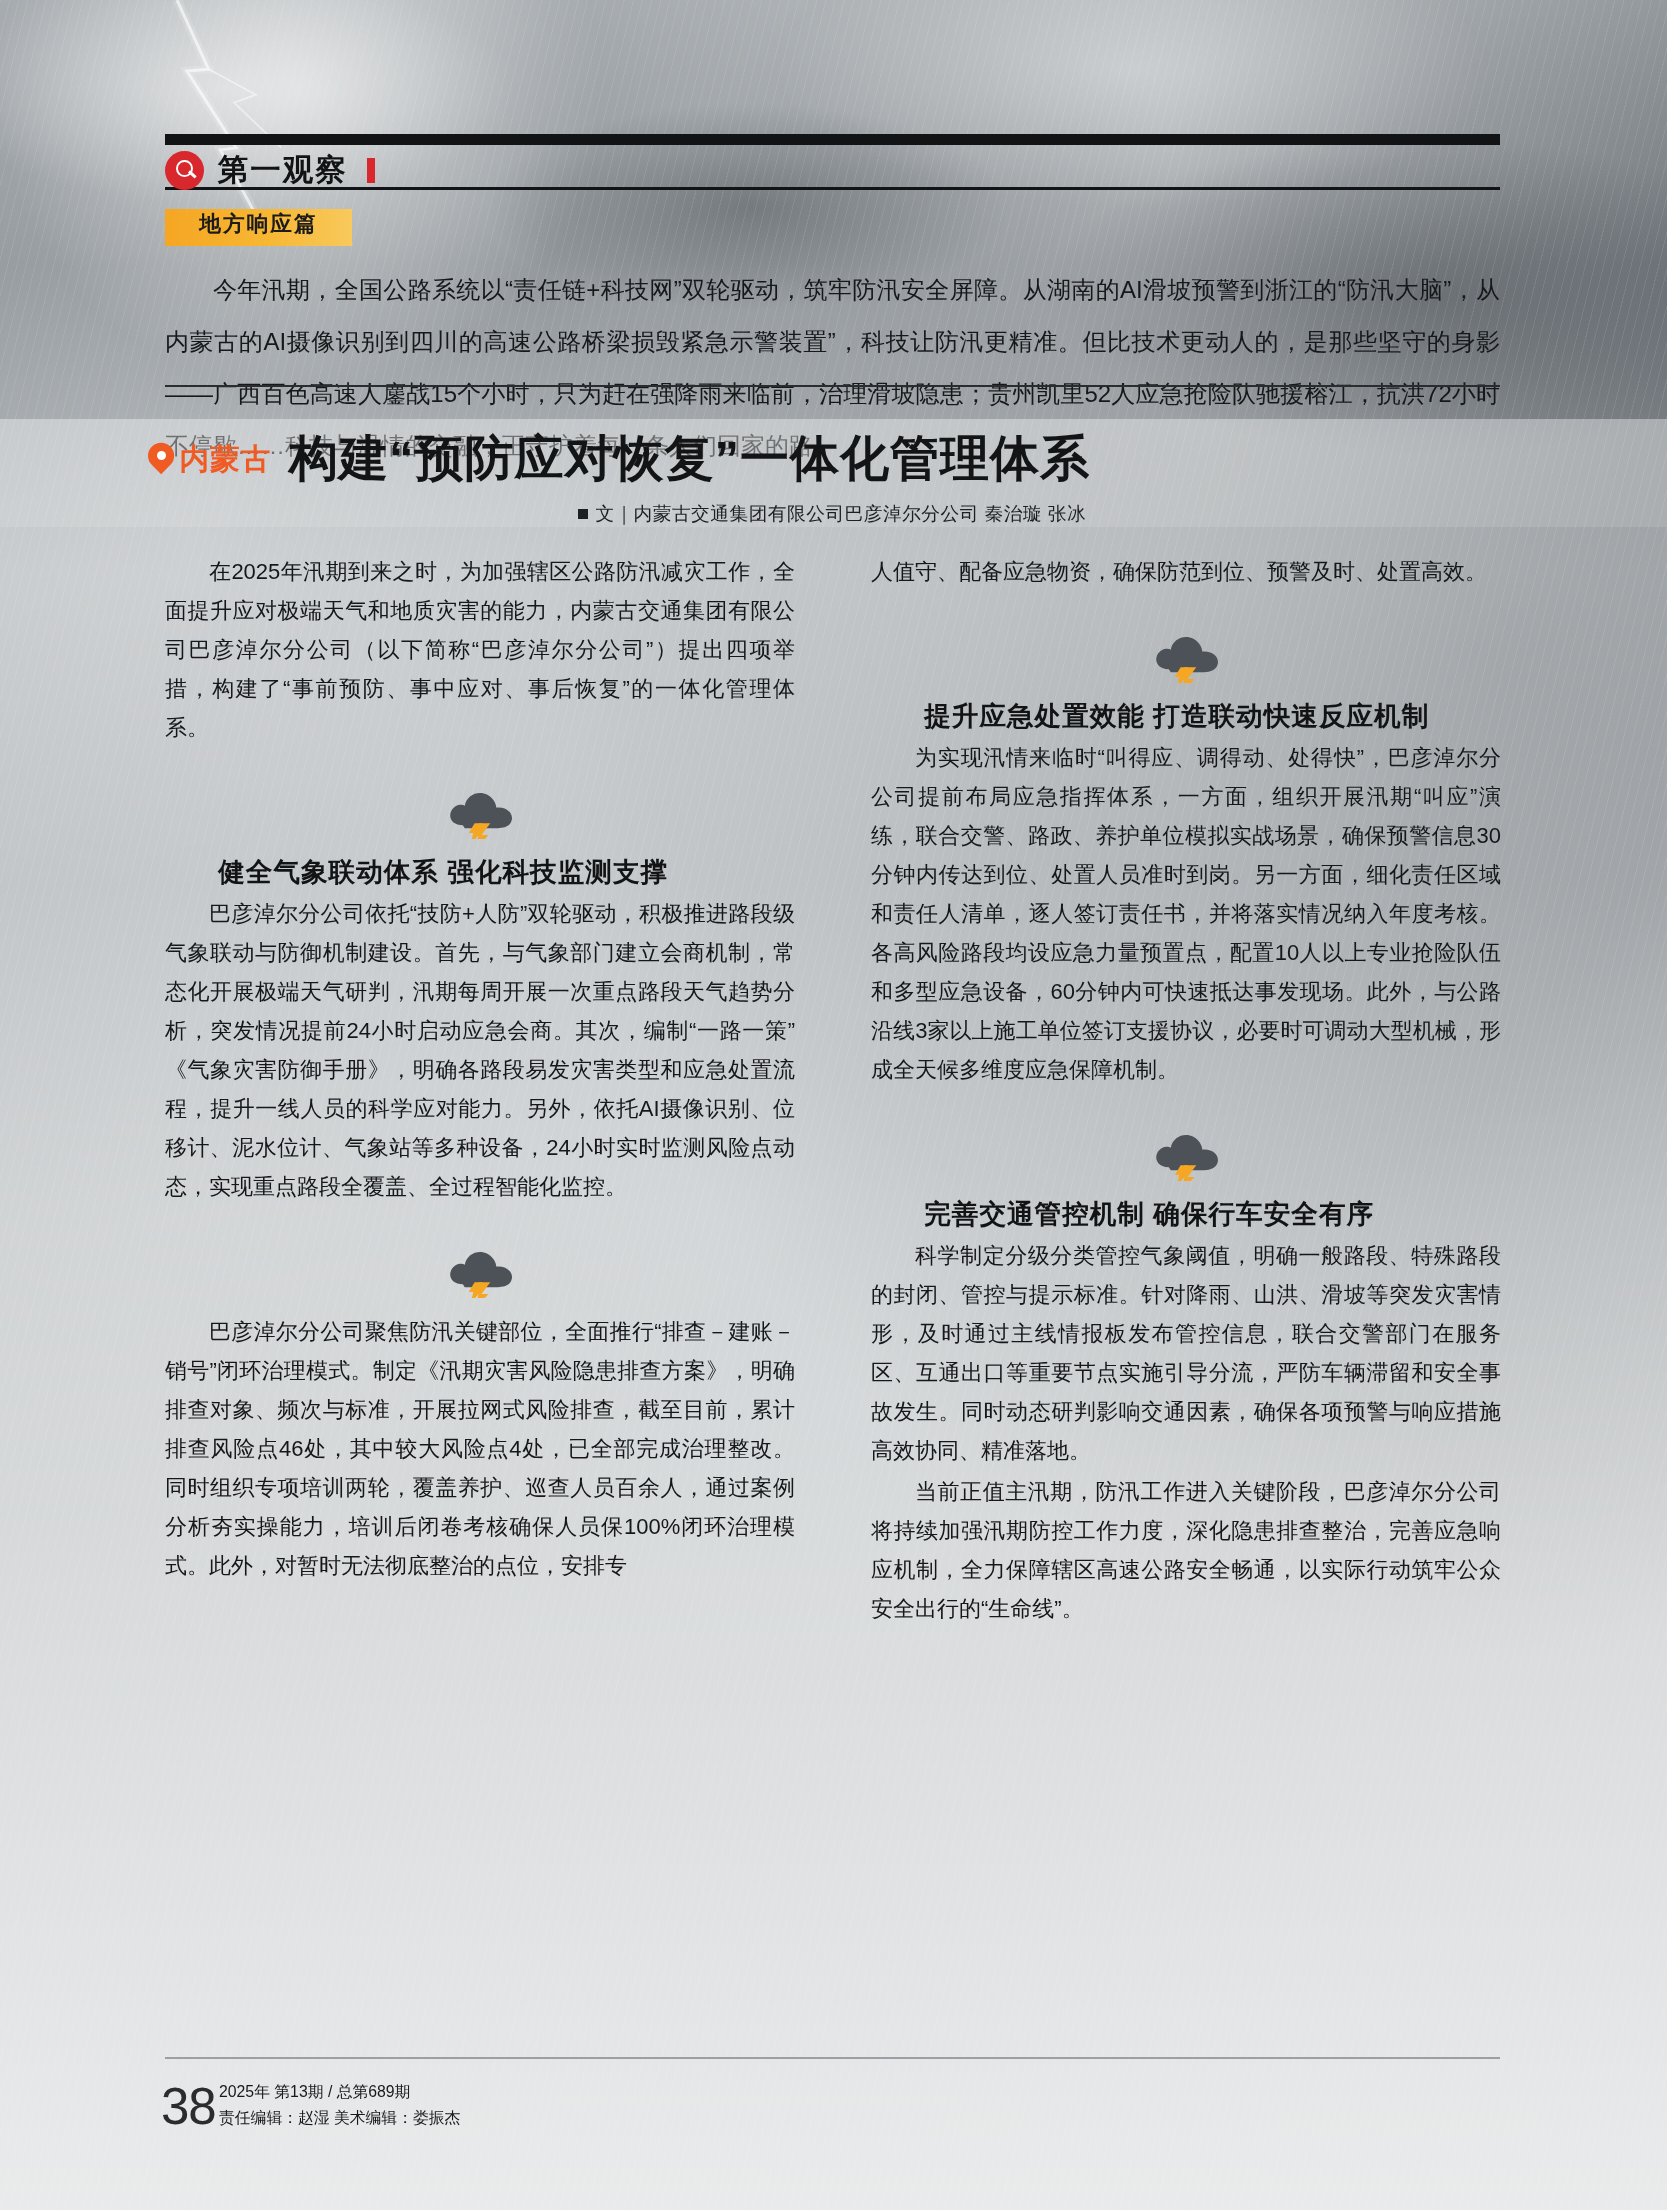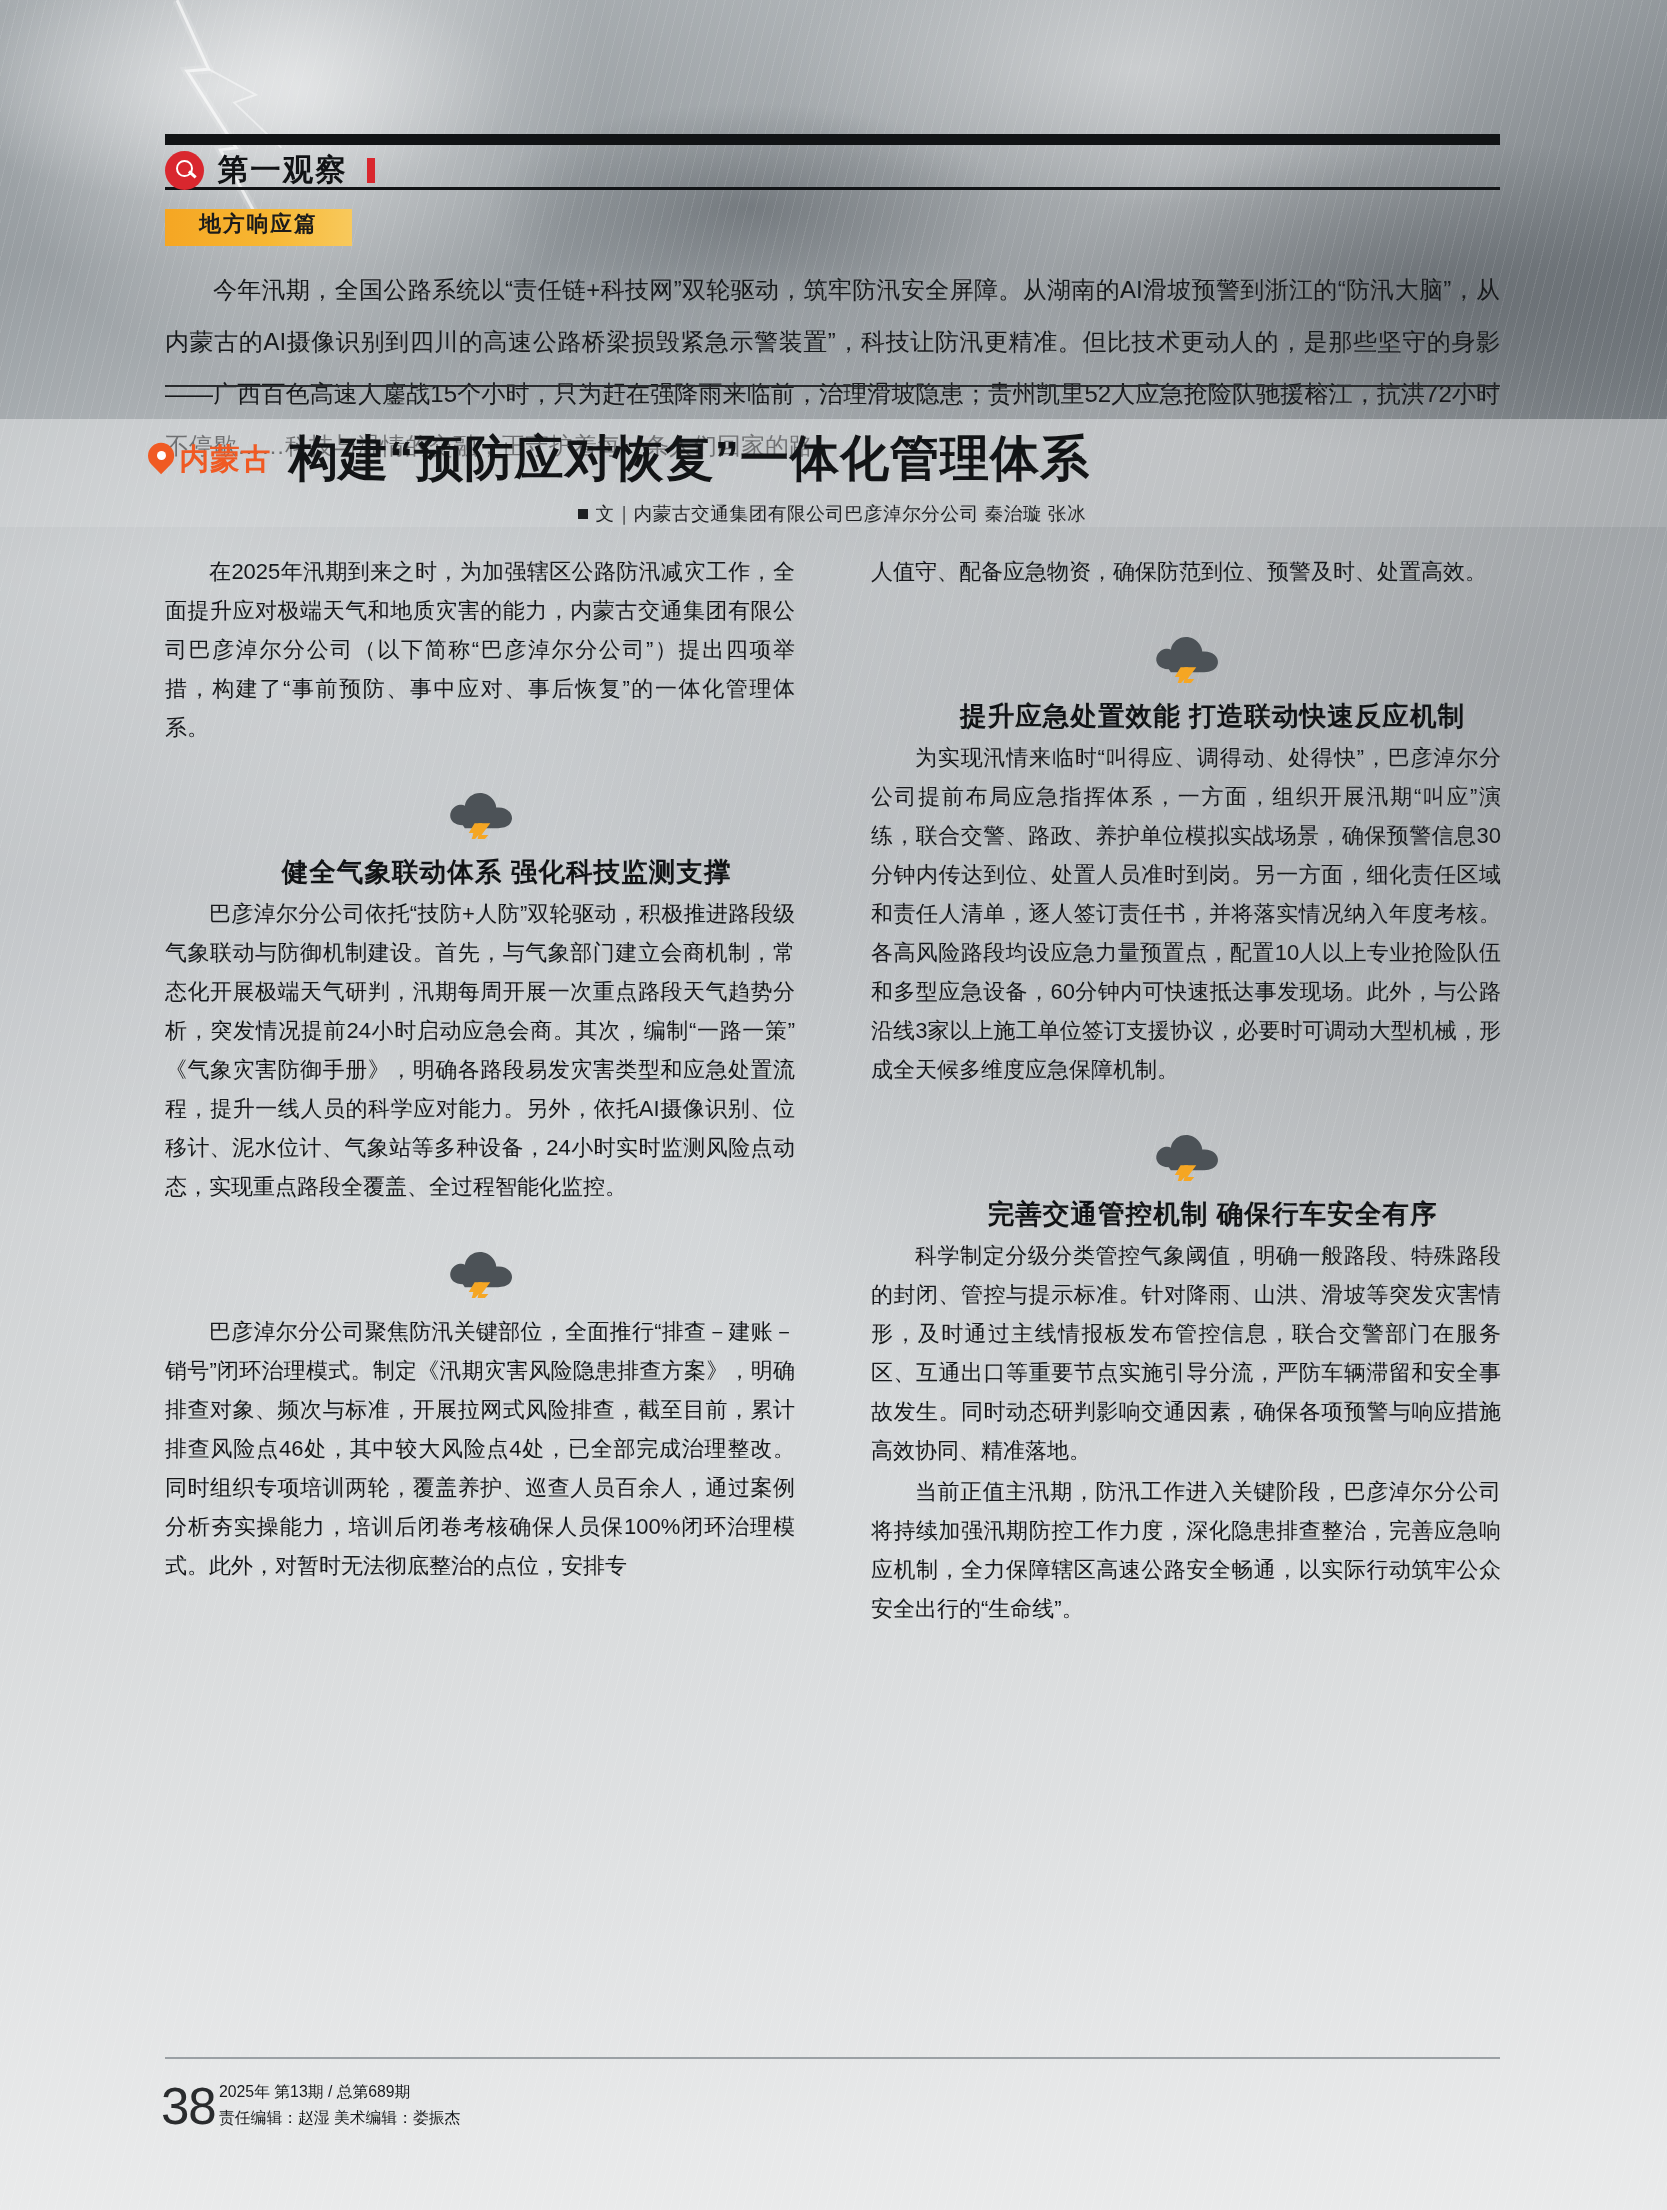--- a/index.html
+++ b/index.html
@@ -239,21 +239,20 @@
   }
   .col.left { left: 165px; }
   .col.right { left: 871px; }
 
   .col p {
     margin: 0 0 2px 0;
     text-indent: 2em;
   }
 
   .sub-head {
-    text-align: center;
     font-size: 26.6px;
     font-weight: bold;
     color: #111315;
     letter-spacing: 1px;
     margin: 9.9px 0 21.7px 0;
     text-indent: 0;
   }
   .cloud-icon {
     display: block;
     margin: 39px auto 13.8px auto;

